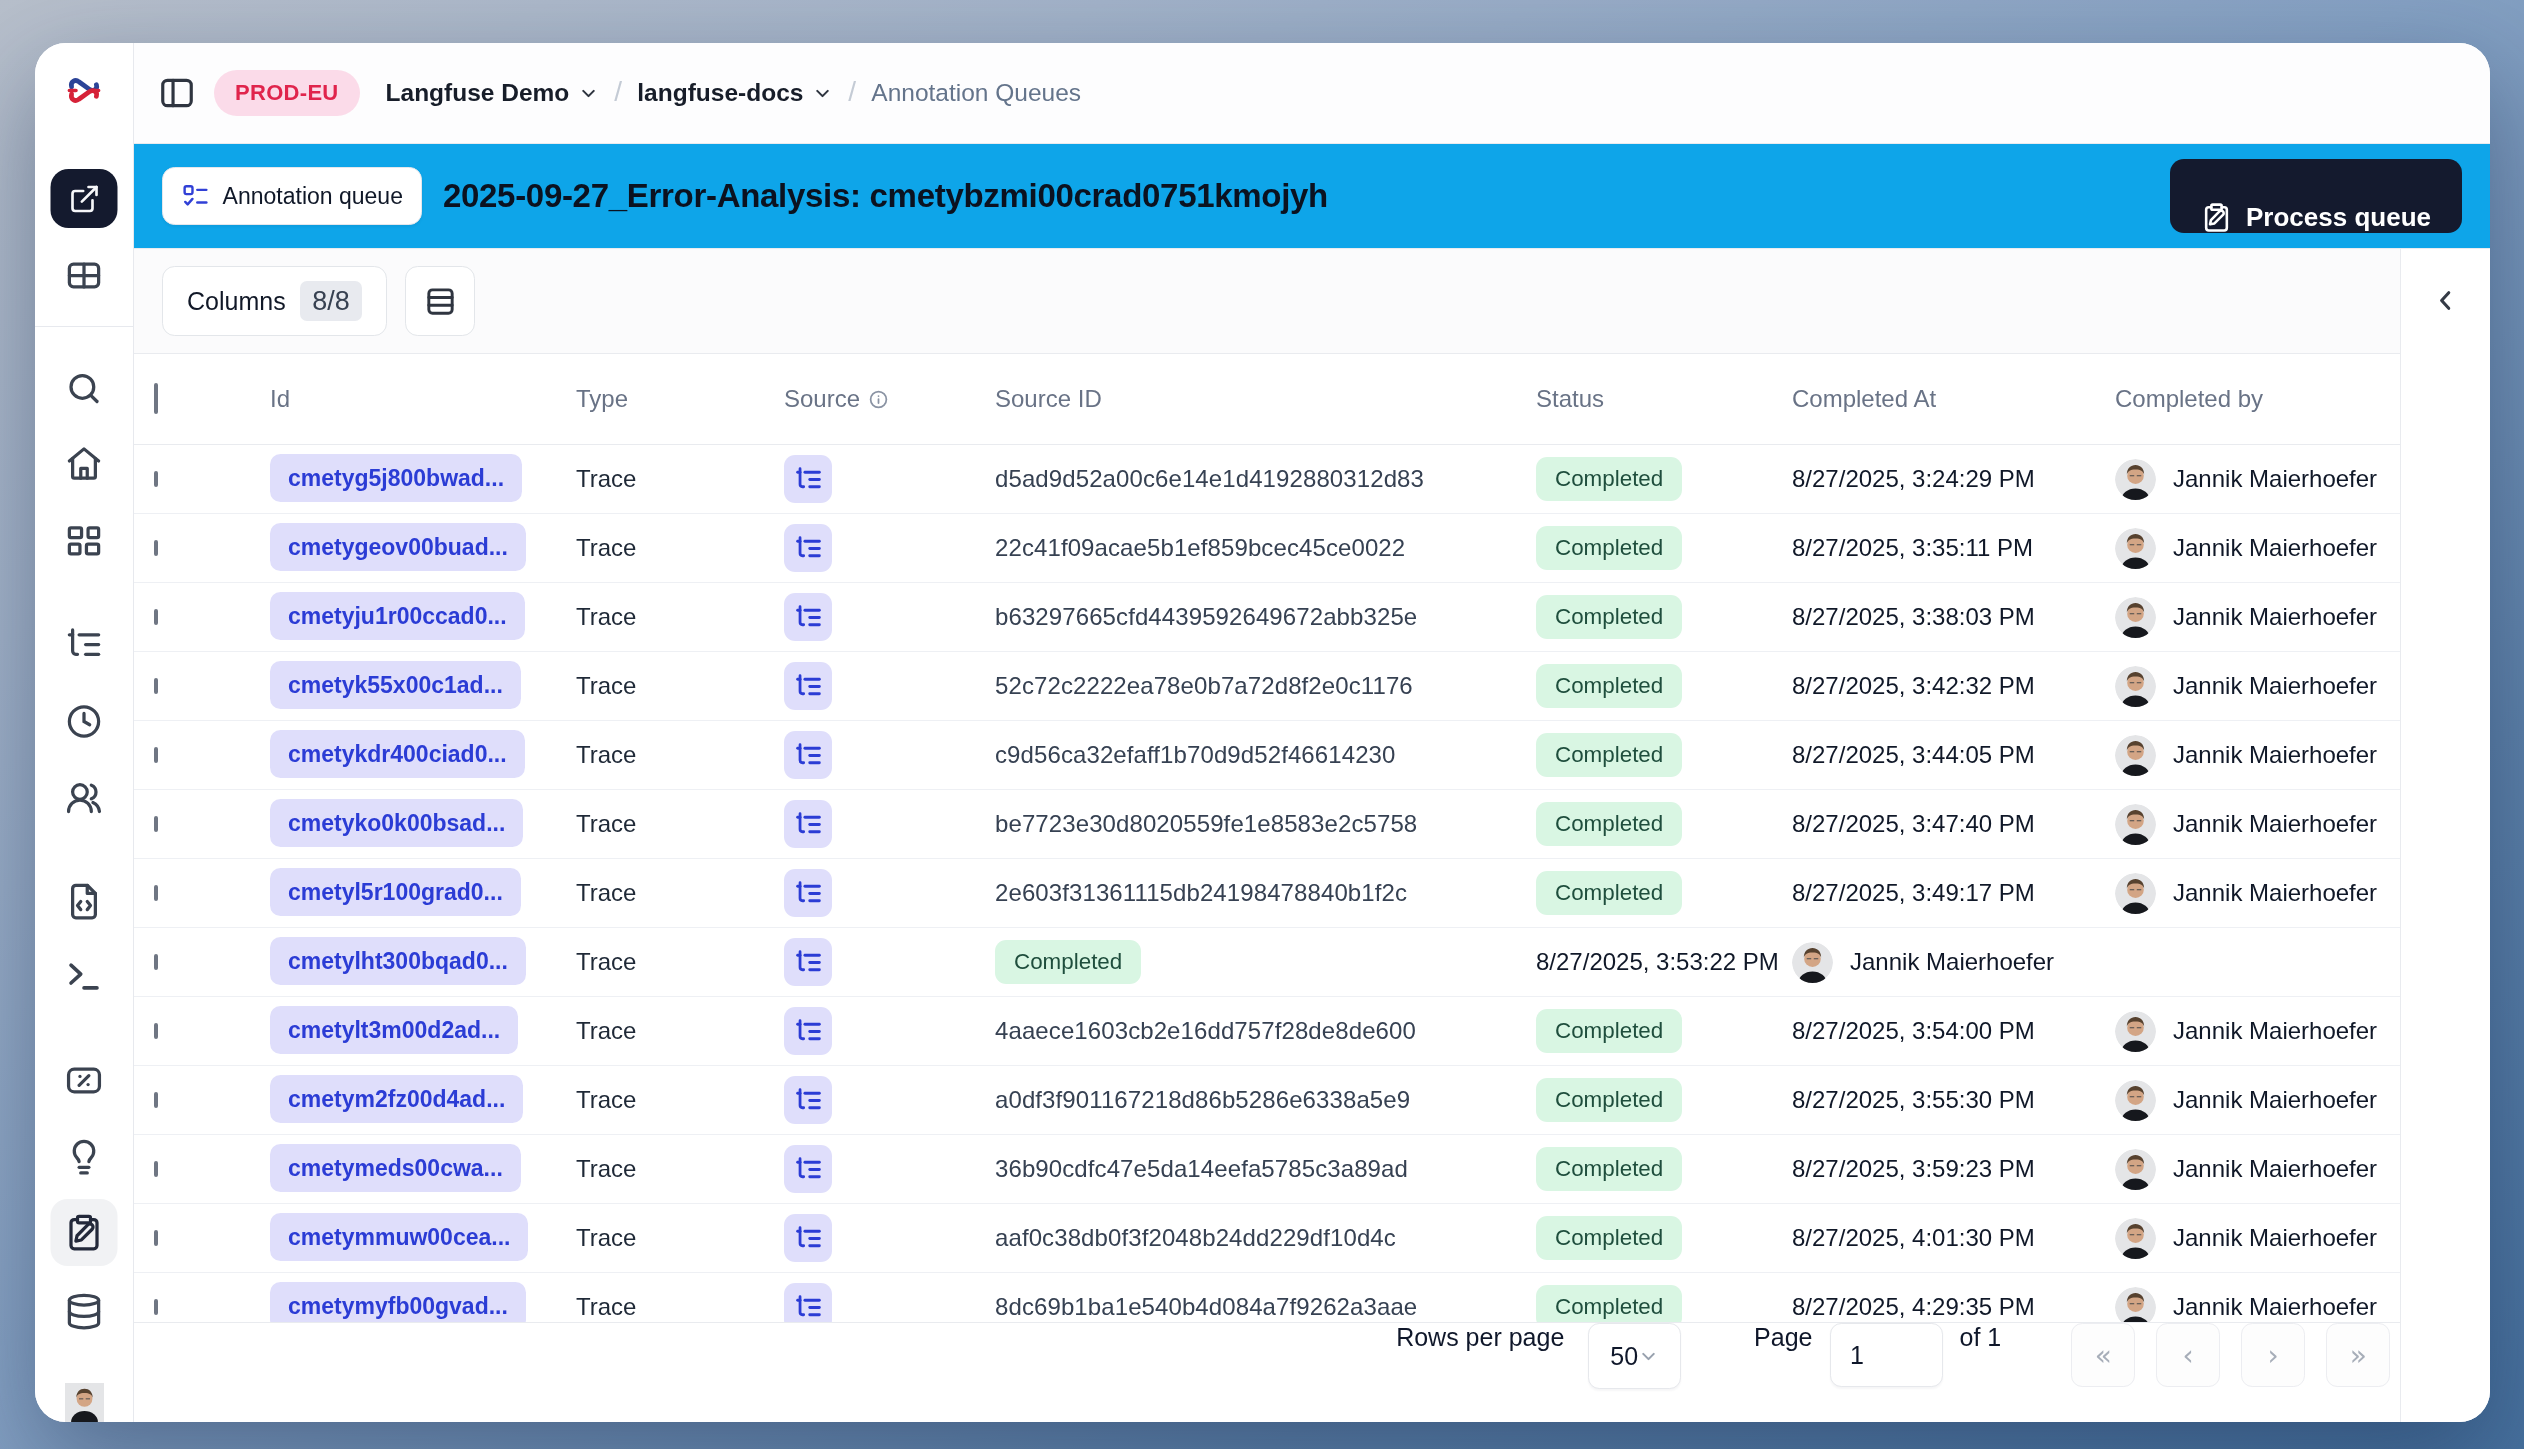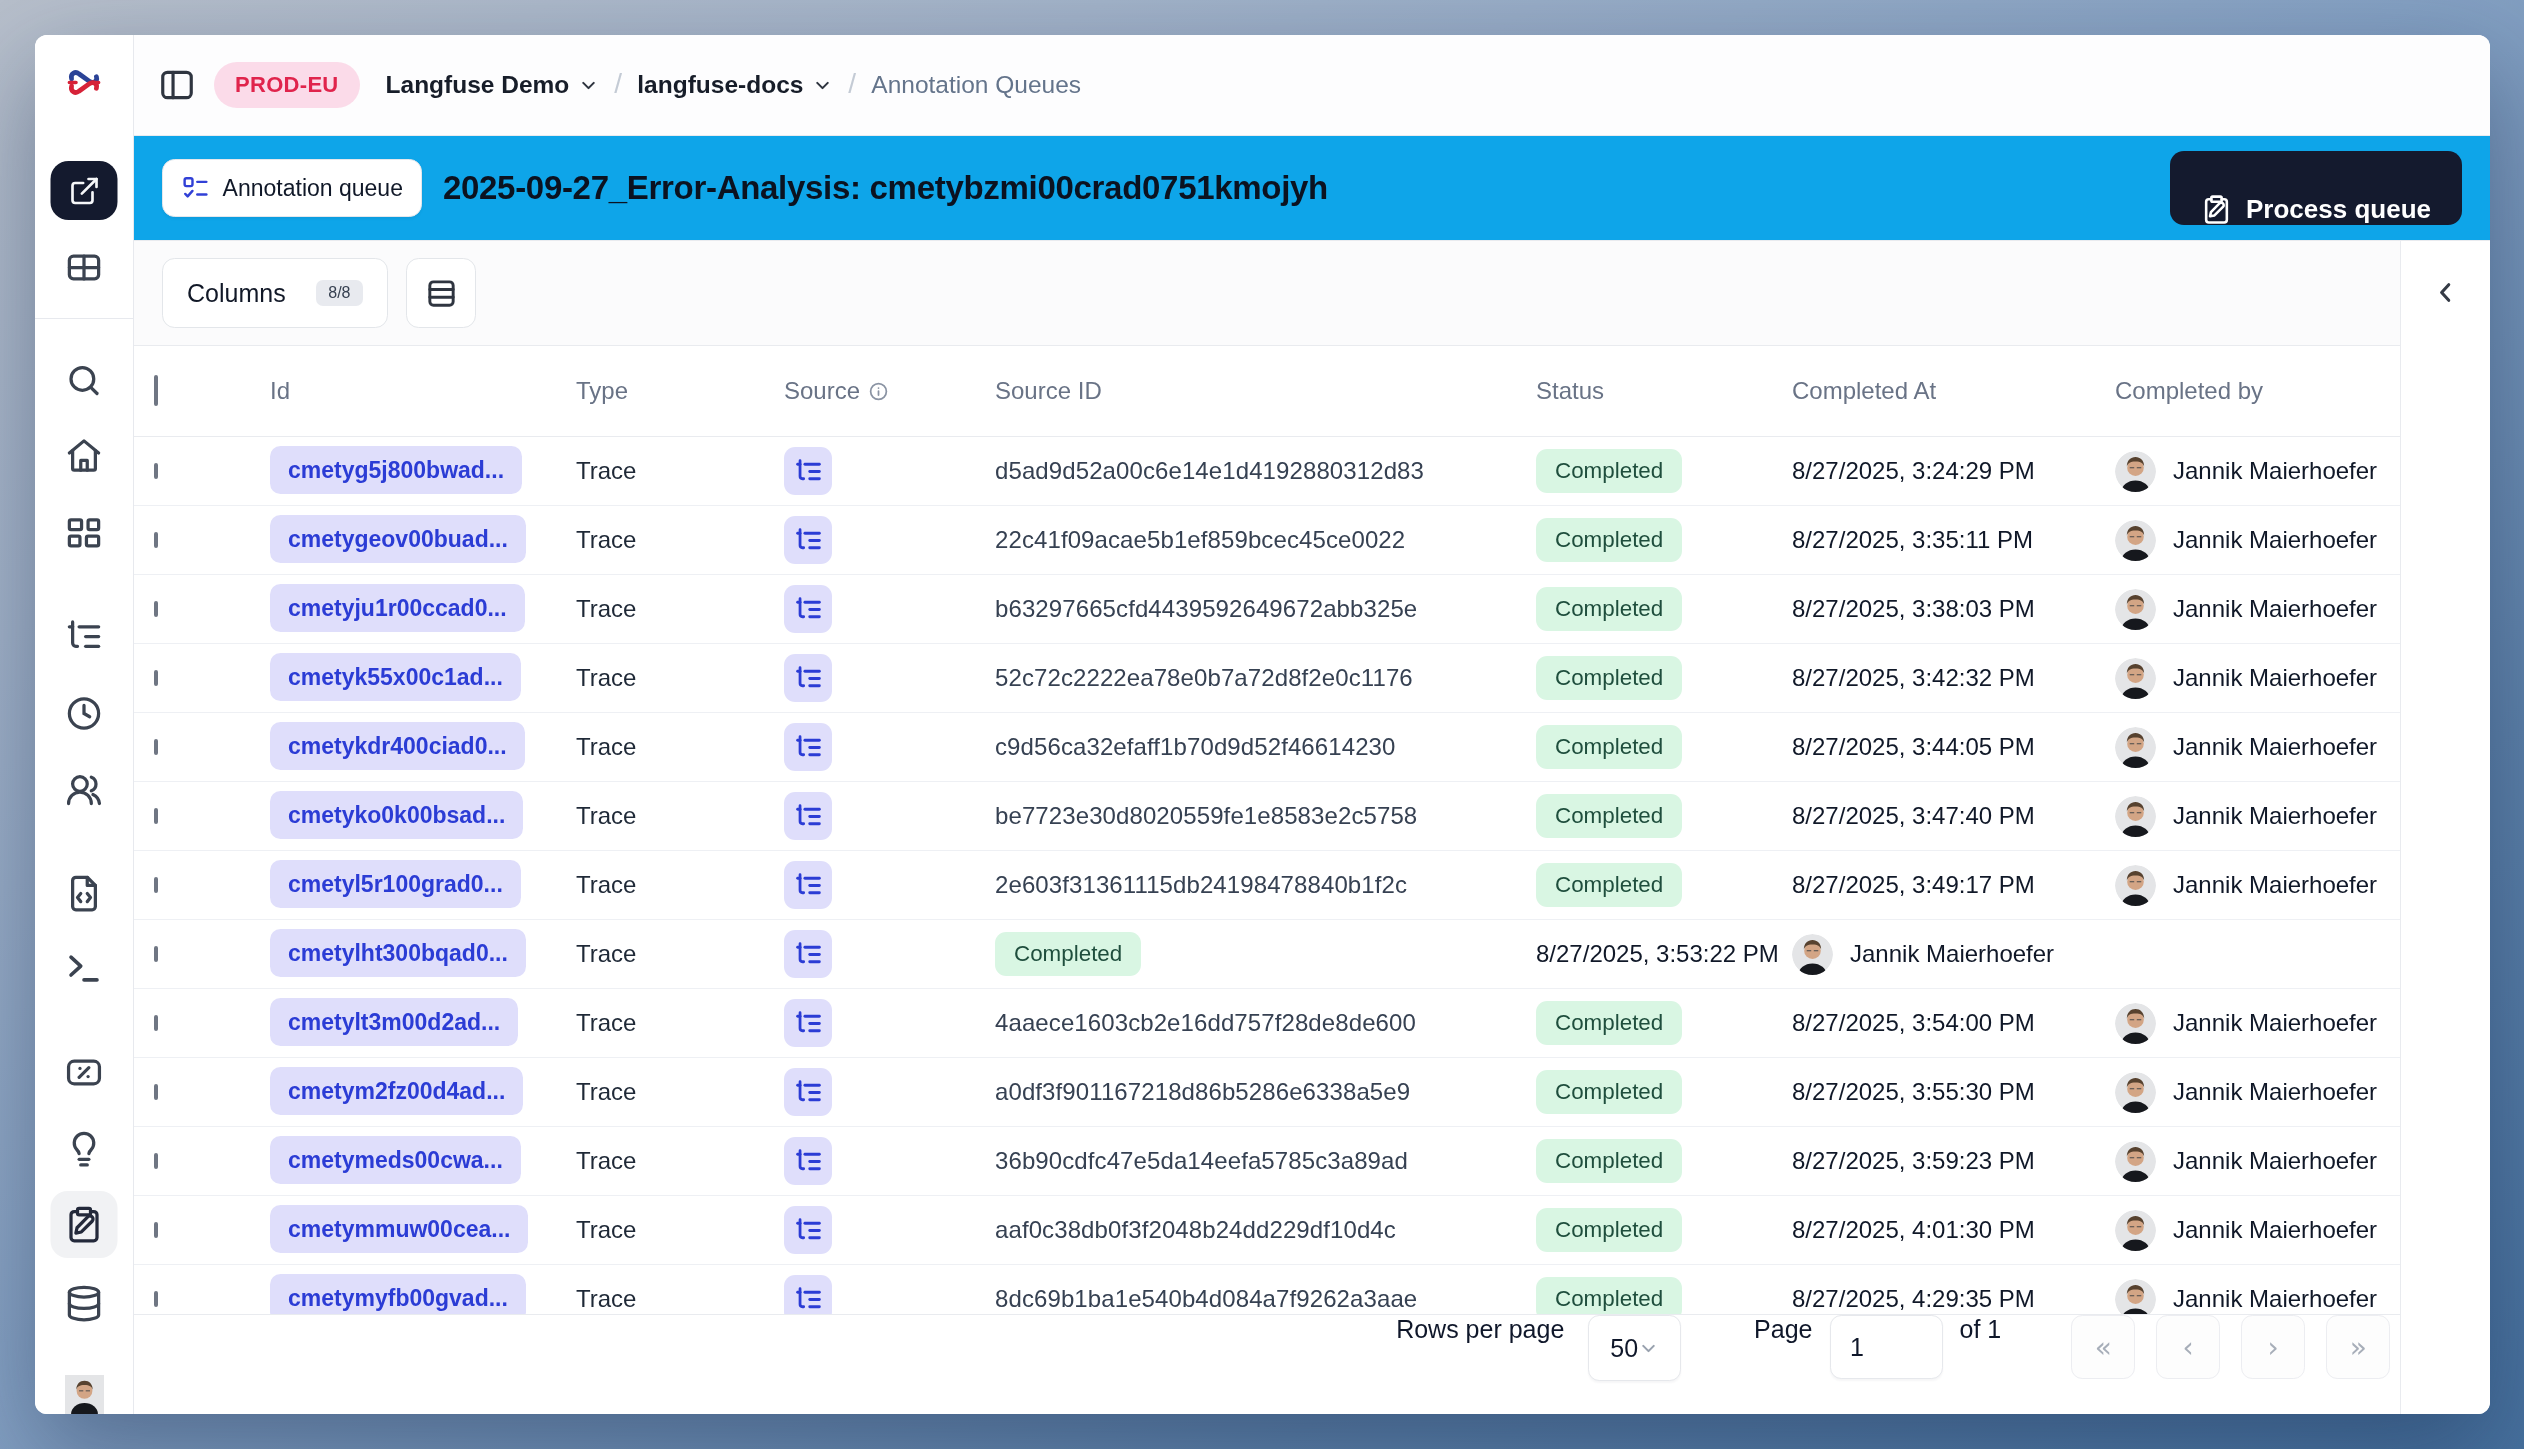--- a/index.html
+++ b/index.html
@@ -2,22 +2,22 @@
 <html style="font-size:11.2px"><head>
 <meta charset="utf-8">
 <style>
   html,body{margin:0;padding:0;}
   body{
     width:2525px;height:1449px;position:relative;overflow:hidden;
     font-family:"Liberation Sans",sans-serif;
     background:linear-gradient(150deg,#b7bfcb 0%,#a3b3c9 22%,#85a1c3 48%,#5e82aa 75%,#47719e 100%);
   }
   .window{
-    position:absolute;left:35px;top:35px;width:2455px;height:1379px;
-    background:#fff;border-radius:12px;overflow:hidden;display:flex;
+    position:absolute;left:35px;top:43px;width:2455px;height:1379px;
+    background:#fff;border-radius:31px;overflow:hidden;display:flex;
     box-shadow:0 35px 98px rgba(15,35,70,.40);
   }
   
   .sidebar{width:98px;flex-shrink:0;background:#fff;border-right:1.4px solid #e7e9ee;position:relative;}
   .sb-item{position:absolute;left:50%;transform:translateX(-50%);display:flex;align-items:center;justify-content:center;color:#3b4350;}
   .sb-item svg{width:39px;height:39px;}
   .sb-dark-btn{width:67px;height:59px;border-radius:18px;background:#141a2e;color:#f6f7f9;}
   .sb-dark-btn svg{width:32px;height:32px;}
   .sb-active{width:67px;height:67px;border-radius:17px;background:#f1f2f4;color:#23293a;}
   .sb-divider{position:absolute;left:0;top:283px;width:100%;height:1.4px;background:#e7e9ee;}
@@ -53,21 +53,21 @@
   .content-col{flex:1;display:flex;flex-direction:column;min-width:0;}
   .rail{width:89px;flex-shrink:0;background:#fff;border-left:1.4px solid #e9ebef;
     display:flex;justify-content:center;align-items:flex-start;padding-top:36px;color:#353b46;}
   .rail svg{width:31px;height:31px;}
   
   .toolbar{height:104px;flex-shrink:0;background:#fbfbfc;border-bottom:1.4px solid #e9ebef;
     display:flex;align-items:center;padding:0 28px;gap:18px;}
   .columns-btn{display:flex;align-items:center;gap:14px;background:#fff;border:1.4px solid #e3e6ea;
     border-radius:12.6px;height:70px;padding:0 24px;font-family:inherit;cursor:pointer;}
   .columns-btn .lbl{font-size:25px;color:#111827;font-weight:500;}
-  .columns-btn .cnt{background:#e8eaef;border-radius:7px;padding:4.2px 12.6px;font-size:16px;color:#374151;margin-left:16px;}
+  .columns-btn .cnt{background:#e8eaef;border-radius:7px;padding:4.2px 12.6px;font-size:27px;color:#374151;}
   .rowheight-btn{width:70px;height:70px;background:#fff;border:1.4px solid #e3e6ea;border-radius:12.6px;
     display:flex;align-items:center;justify-content:center;color:#2f3540;cursor:pointer;}
   .rowheight-btn svg{width:35px;height:35px;}
   
   .table{flex:1;background:#fff;overflow:hidden;display:flex;flex-direction:column;}
   .trow{display:grid;grid-template-columns:136px 306px 208px 211px 541px 256px 323px 1fr;
     align-items:center;height:68px;flex-shrink:0;border-bottom:1.4px solid #eef0f4;}
   .thead{height:90px;border-bottom:1.4px solid #e9ebef;color:#697386;font-size:24px;font-weight:500;}
   .thead .hcell{display:flex;align-items:center;gap:8.4px;}
   .thead .hcell svg{width:21px;height:21px;color:#8a93a3;}

